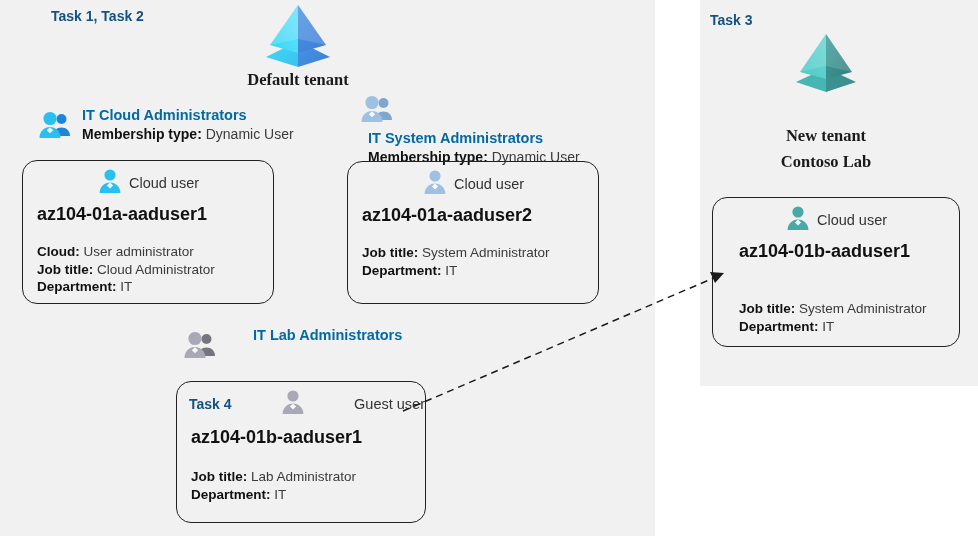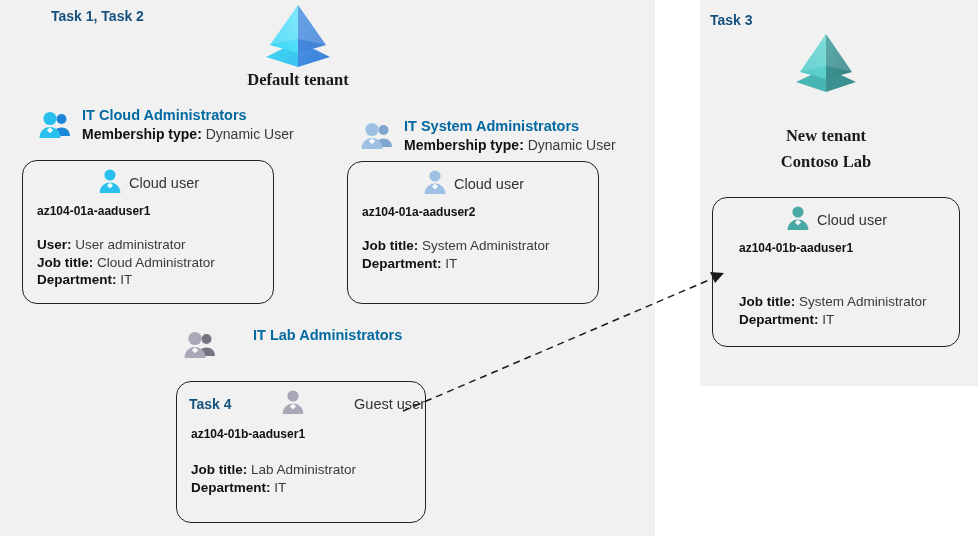--- a/index.html
+++ b/index.html
@@ -81,21 +81,21 @@
     padding-top: 7px;
   }
   .card-head.with-task { justify-content: space-between; padding-left: 12px; gap: 9px; }
   .card-usertype {
     font-size: 14.5px;
     color: #333333;
     white-space: nowrap;
   }
   .card-username {
     font-weight: bold;
-    font-size: 12px;
+    font-size: 18px;
     color: #111111;
     padding-left: 14px;
     white-space: nowrap;
   }
   .card-props {
     padding-left: 14px;
     font-size: 13.5px;
     color: #3a3a3a;
     line-height: 17.5px;
   }
@@ -195,35 +195,35 @@
         <circle cx="13" cy="7" r="5.6" fill="#29c0ef"></circle>
         <path d="M2.6 25c0-6.4 4.7-10.6 10.4-10.6S23.4 18.6 23.4 25z" fill="#29c0ef"></path>
         <path d="M13 14.5l3.1 3-3.1 3-3.1-3z" fill="#ffffff" opacity="0.92"></path>
       </svg>
     </span>
     <span class="card-usertype">Cloud user</span>
   </div>
   <div class="card-username" style="margin-top:6px;">az104-01a-aaduser1</div>
   <div class="card-props" style="margin-top:18px;">
     <div>
-      <b>User:</b>
+      <b>Cloud:</b>
       <span>User administrator</span>
     </div>
     <div>
       <b>Job title:</b>
       <span>Cloud Administrator</span>
     </div>
     <div>
       <b>Department:</b>
       <span>IT</span>
     </div>
   </div>
 </div>
 
-<div class="group" style="left:360px; top:117px;">
+<div class="group" style="left:360px; top:90px;flex-direction:column;">
   <div class="group-icon">
     <svg width="36" height="30" viewBox="0 0 36 30">
       <circle cx="23.5" cy="8" r="5" fill="#7fa6cf"></circle>
       <path d="M15 25c0-5.2 3.8-8.6 8.5-8.6S32 19.8 32 25z" fill="#7fa6cf"></path>
       <circle cx="12" cy="7.5" r="6.6" fill="#9dc0e3"></circle>
       <path d="M1.5 27c0-6.6 4.8-10.9 10.5-10.9S22.5 20.4 22.5 27z" fill="#9dc0e3"></path>
       <path d="M12 16.2l3.2 3.1-3.2 3-3.2-3z" fill="#ffffff" opacity="0.9"></path>
     </svg>
   </div>
   <div class="group-text">

